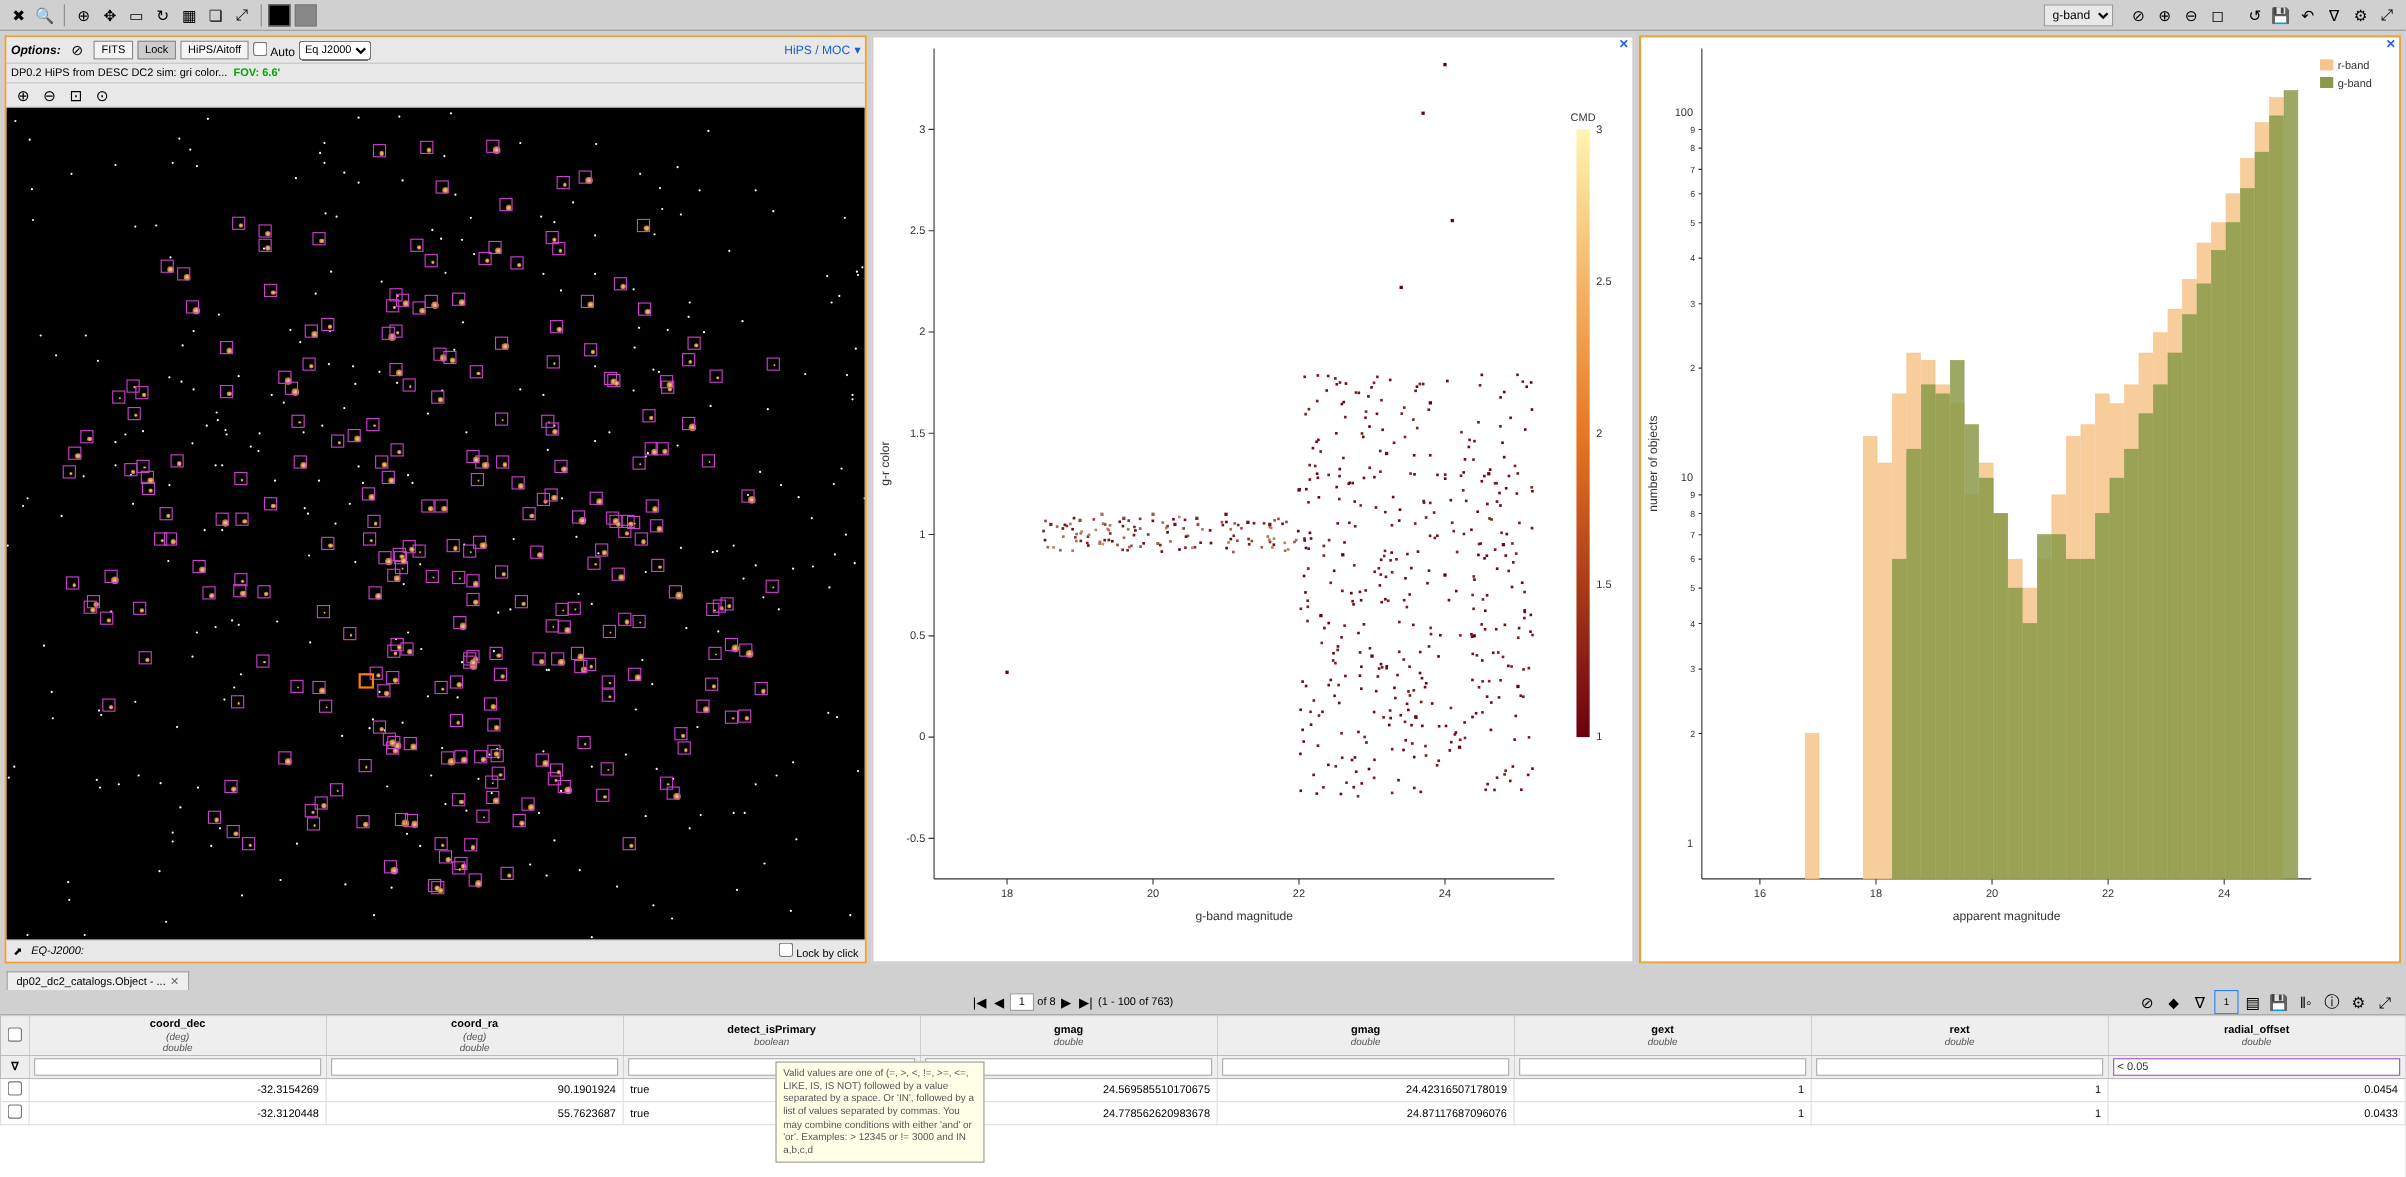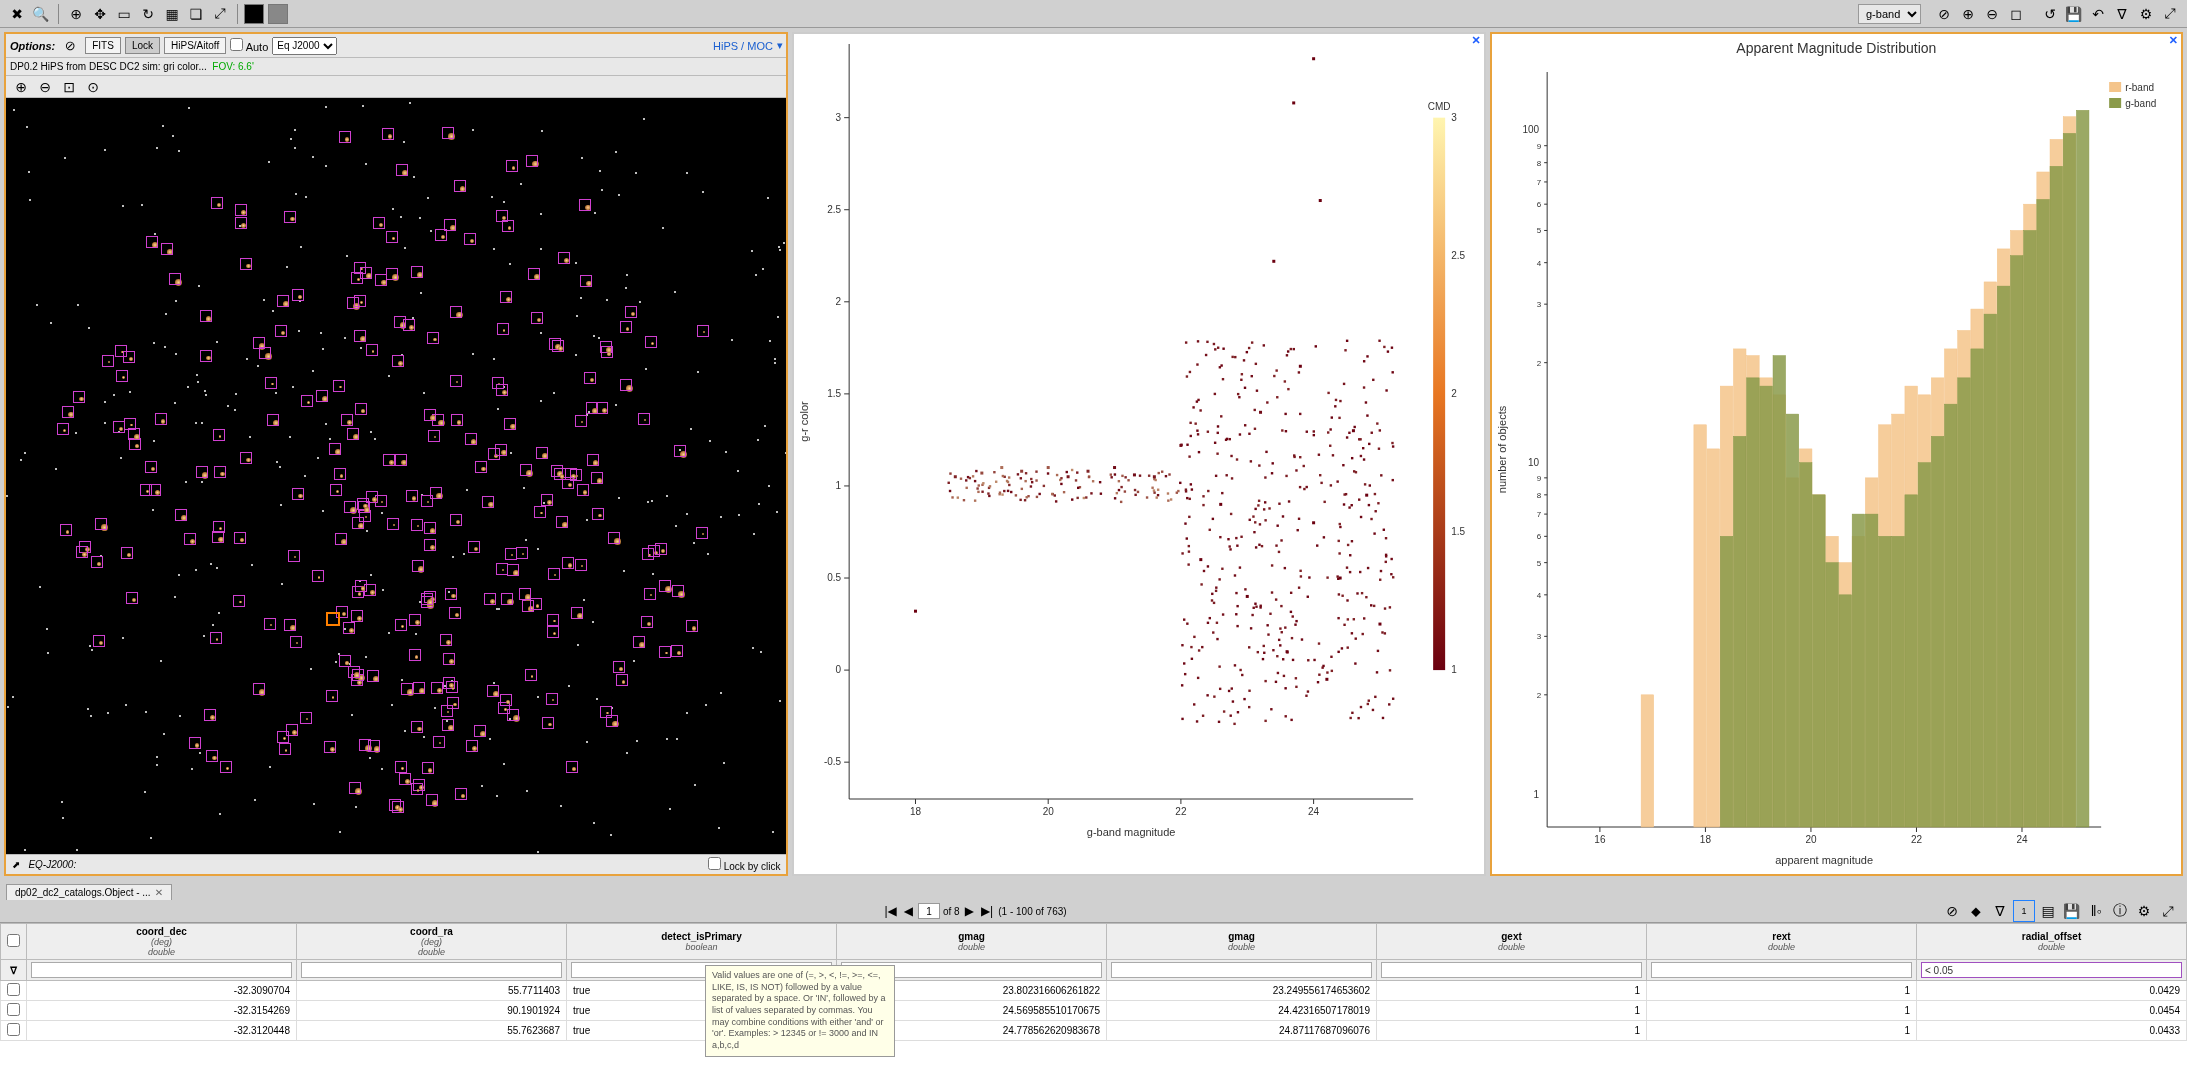--- a/index.html
+++ b/index.html
@@ -21,21 +21,21 @@
 .panel-cmd { flex: 1; border-color: #ccc;}
 .panel-hist { flex: 1;}
 .close-x { position: absolute; top: 0px; right: 3px; color: #2060ff; font-size: 11px; font-weight: bold; cursor: pointer; z-index: 5;}
 
 
 .sky-opts-row { height: 24px; background: #e8e8e8; border-bottom: 1px solid #bbb; display: flex; align-items: center; gap: 4px; padding: 0 4px; font-size: 11px; }
 .sky-opts-row b { font-style: italic; }
 .sky-btn { padding: 2px 6px; border: 1px solid #888; background: #f4f4f4; cursor: pointer; font-size: 10px; }
 .sky-btn.active { background: #ccc; }
 .sky-info-row { height: 18px; background: #e8e8e8; padding: 0 4px; font-size: 10px; display: flex; align-items: center; border-bottom: 1px solid #bbb;}
-.fov-txt { color: #0a0; font-weight: normal; }
+.fov-txt { color: #0a0; font-weight: bold; }
 .sky-zoom-row { height: 22px; background: #e8e8e8; border-bottom:1px solid #bbb; display:flex; align-items:center; padding:0 4px; gap:2px;}
 .sky-image { flex: 1; background: #000; position: relative; overflow: hidden;}
 .sky-footer { height: 20px; background: #e8e8e8; display: flex; align-items: center; padding: 0 6px; gap: 8px; font-size: 10px; border-top: 1px solid #bbb;}
 .sky-footer .sp { flex:1; }
 
 
 .chart-title { text-align: center; font-size: 14px; padding: 6px 0; color: #333;}
 .cmd-svg, .hist-svg { width: 100%; height: calc(100% - 30px);}
 .axis-label { font-size: 11px; fill: #333; }
 .tick-label { font-size: 10px; fill: #333; }
@@ -1561,21 +1561,20 @@
         <rect x="571.0529411764707" y="459.6585365853658" width="3" height="3" fill="rgb(107,0,16)"></rect>
         <rect x="584.3235294117648" y="588.560975609756" width="3" height="3" fill="rgb(107,0,16)"></rect>
         <rect x="498.0647058823529" y="67.42682926829252" width="3" height="3" fill="rgb(107,0,16)"></rect>
         <rect x="517.9705882352941" y="23.231707317073187" width="3" height="3" fill="rgb(107,0,16)"></rect>
         <rect x="524.6058823529413" y="165.02439024390242" width="3" height="3" fill="rgb(107,0,16)"></rect>
       </svg>
   </div>
 
   <div class="panel panel-hist">
     <div class="close-x">✕</div>
-    <div class="chart-title">Apparent Magnitude Distribution</div>
     <svg class="hist-svg" id="hist-svg" viewBox="0 0 689 810">
         <line x1="55" y1="10" x2="55" y2="765" class="tick-line"></line>
         <line x1="55" y1="765" x2="609" y2="765" class="tick-line"></line>
         <line x1="107.76190476190476" y1="765" x2="107.76190476190476" y2="770" class="tick-line"></line>
         <text x="107.76190476190476" y="781" text-anchor="middle" class="tick-label">16</text>
         <line x1="213.28571428571428" y1="765" x2="213.28571428571428" y2="770" class="tick-line"></line>
         <text x="213.28571428571428" y="781" text-anchor="middle" class="tick-label">18</text>
         <line x1="318.8095238095238" y1="765" x2="318.8095238095238" y2="770" class="tick-line"></line>
         <text x="318.8095238095238" y="781" text-anchor="middle" class="tick-label">20</text>
         <line x1="424.3333333333333" y1="765" x2="424.3333333333333" y2="770" class="tick-line"></line>
@@ -1739,31 +1738,20 @@
           <th><input style=""></th>
           <th><input style=""></th>
           <th><input style=""></th>
           <th><input style=""></th>
           <th><input class="active-filter" value="&lt; 0.05" style=""></th>
         </tr>
       </thead>
       <tbody id="table-body">
           <tr>
             <td class="checkbox-cell"><input type="checkbox" style=""></td>
-  <td>-32.3090704</td>
-            <td>55.7711403</td>
-            <td class="left">true</td>
-            <td>23.802316606261822</td>
-            <td>23.249556174653602</td>
-            <td>1</td>
-            <td>1</td>
-            <td>0.0429</td>
-          </tr>
-          <tr>
-            <td class="checkbox-cell"><input type="checkbox" style=""></td>
   <td>-32.3154269</td>
             <td>90.1901924</td>
             <td class="left">true</td>
             <td>24.569585510170675</td>
             <td>24.42316507178019</td>
             <td>1</td>
             <td>1</td>
             <td>0.0454</td>
           </tr>
           <tr>

